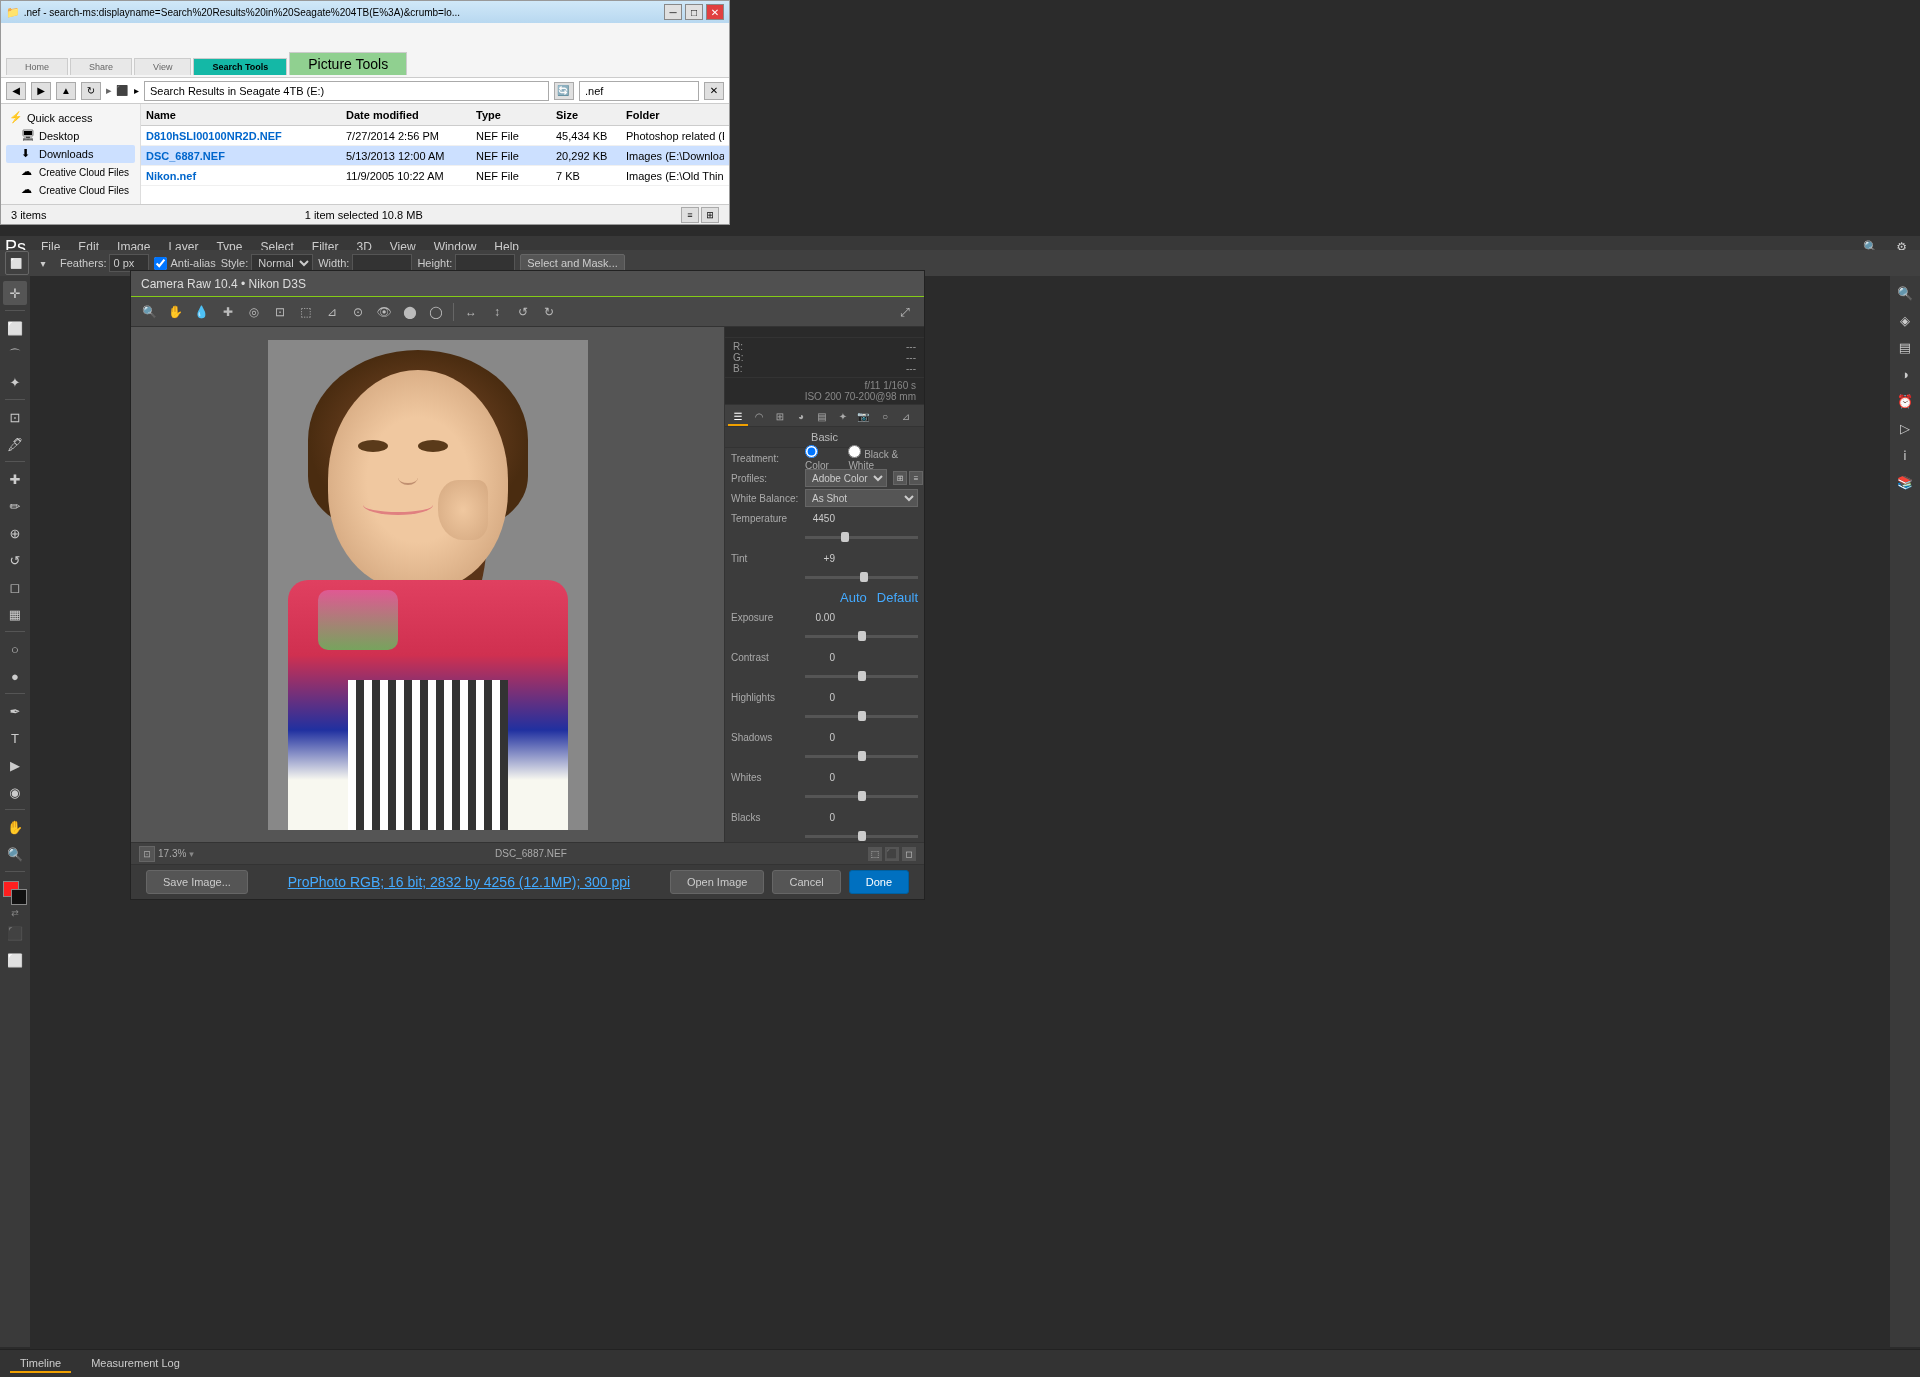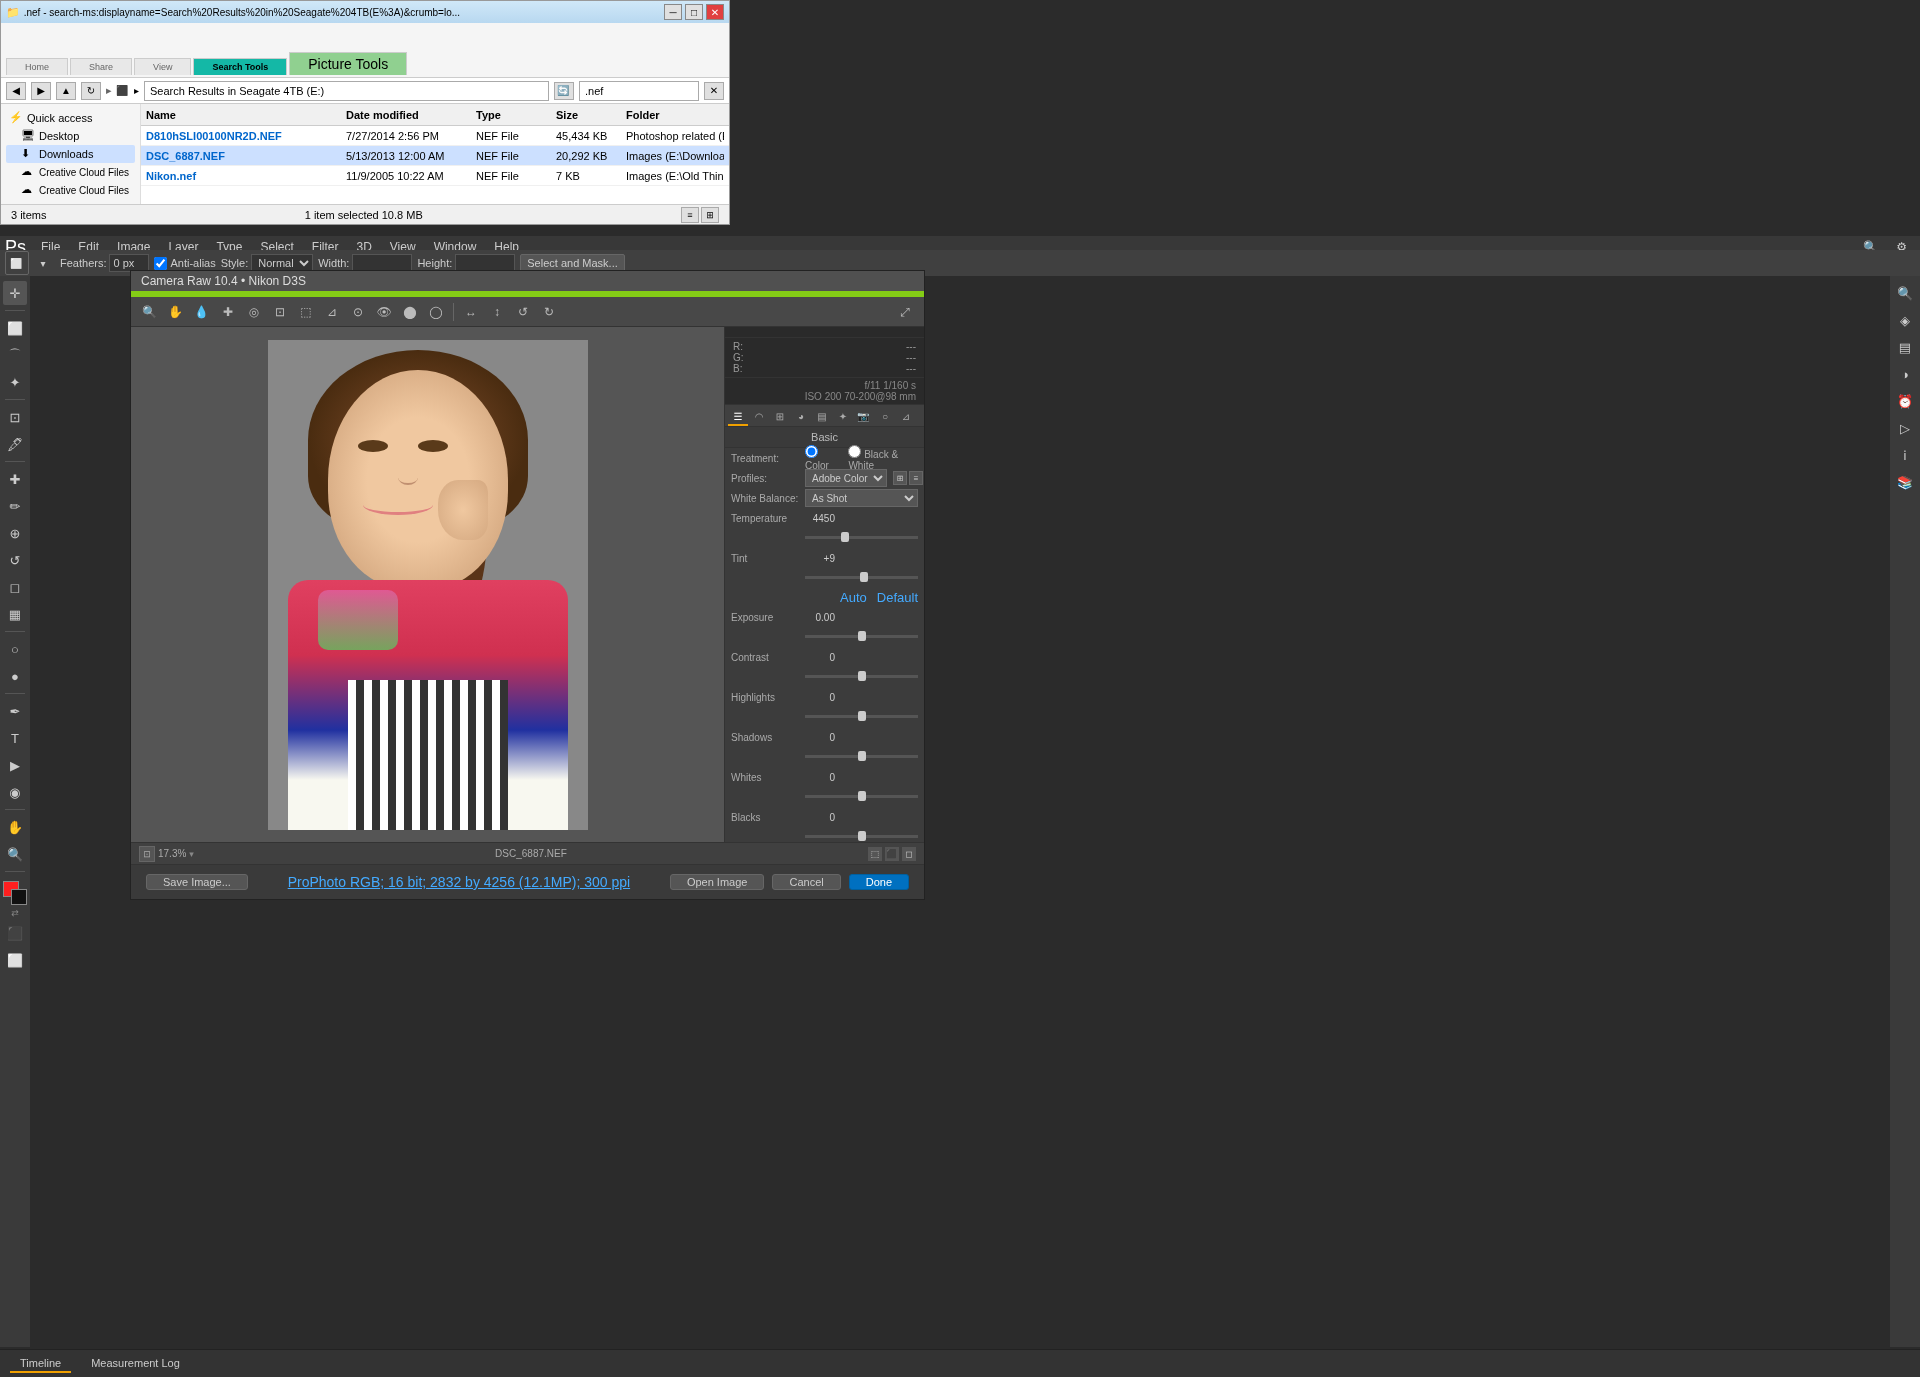--- a/index.html
+++ b/index.html
@@ -239,21 +239,21 @@
       flex-direction: column;
     }
     .cr-titlebar {
       background: #505050;
       height: 26px;
       display: flex;
       align-items: center;
       padding: 0 10px;
       font-size: 12px;
       color: #ddd;
-      border-bottom: 6px solid #84cc16;
+      border-bottom: 1px solid #84cc16;
     }
     .cr-toolbar {
       background: #484848;
       height: 30px;
       display: flex;
       align-items: center;
       padding: 0 8px;
       gap: 4px;
       border-bottom: 1px solid #333;
     }
@@ -438,21 +438,21 @@
       height: 35px;
       display: flex;
       align-items: center;
       justify-content: space-between;
       padding: 0 15px;
       border-top: 1px solid #333;
     }
     .cr-footer-info { font-size: 14px; color: #4af; text-decoration: underline; cursor: pointer; }
     .cr-footer-btns { display: flex; gap: 8px; }
     .cr-btn {
-      height: 16px; padding: 0 16px;
+      height: 24px; padding: 0 16px;
       font-size: 11px; cursor: pointer;
       border-radius: 3px;
     }
     .cr-btn-primary { background: #0070c0; border: 1px solid #0060a0; color: #fff; }
     .cr-btn-secondary { background: #555; border: 1px solid #666; color: #ccc; }
 
     
     .ps-bottom-bar {
       position: absolute;
       bottom: 0; left: 0; right: 0;

